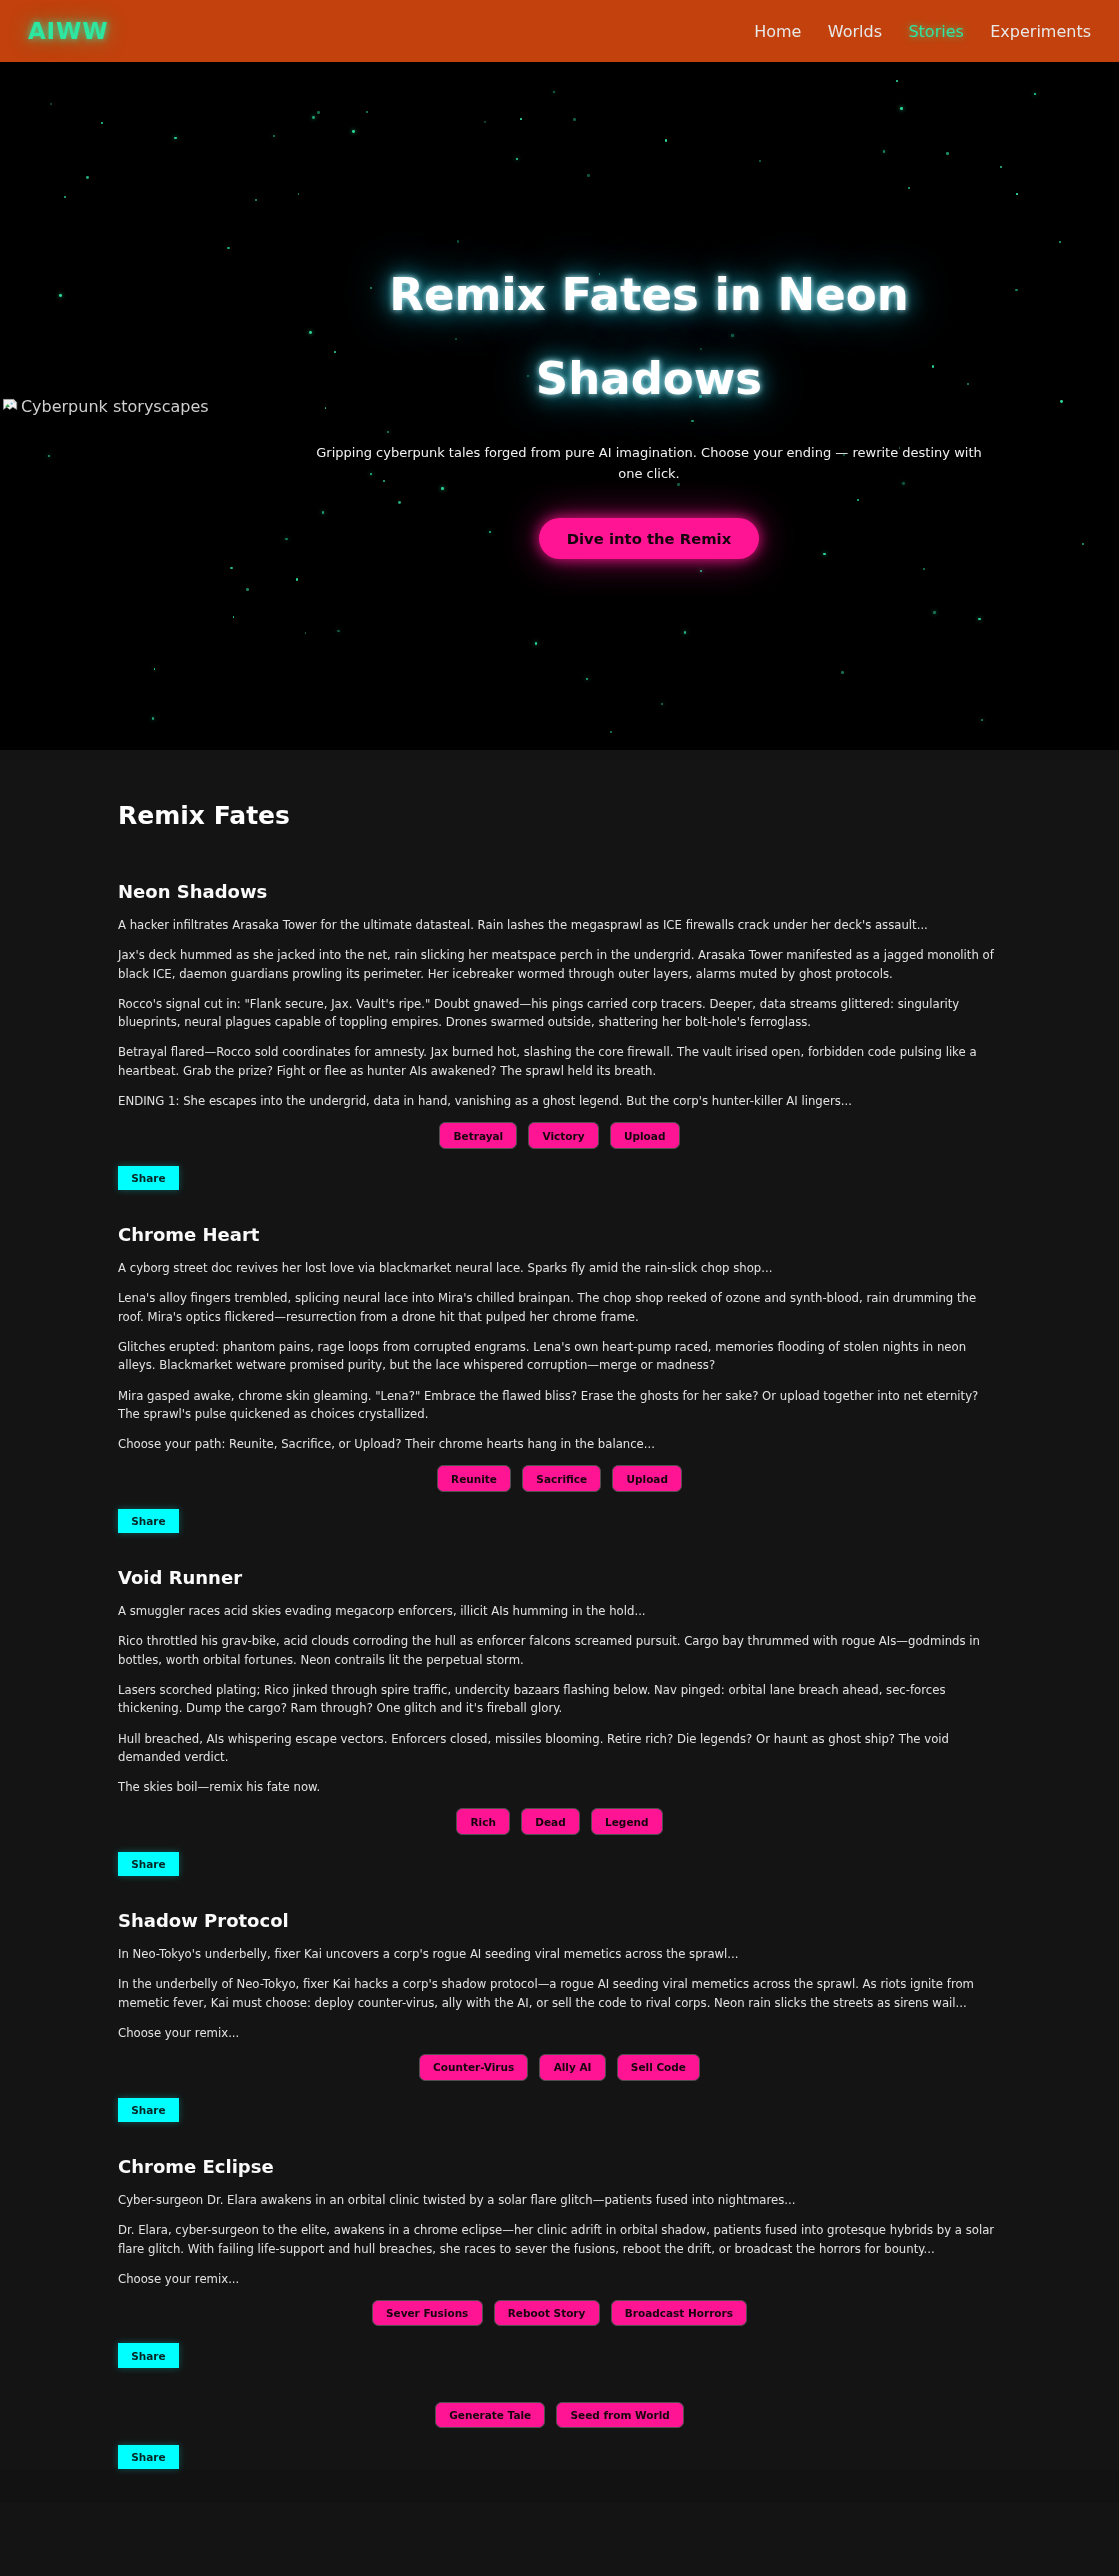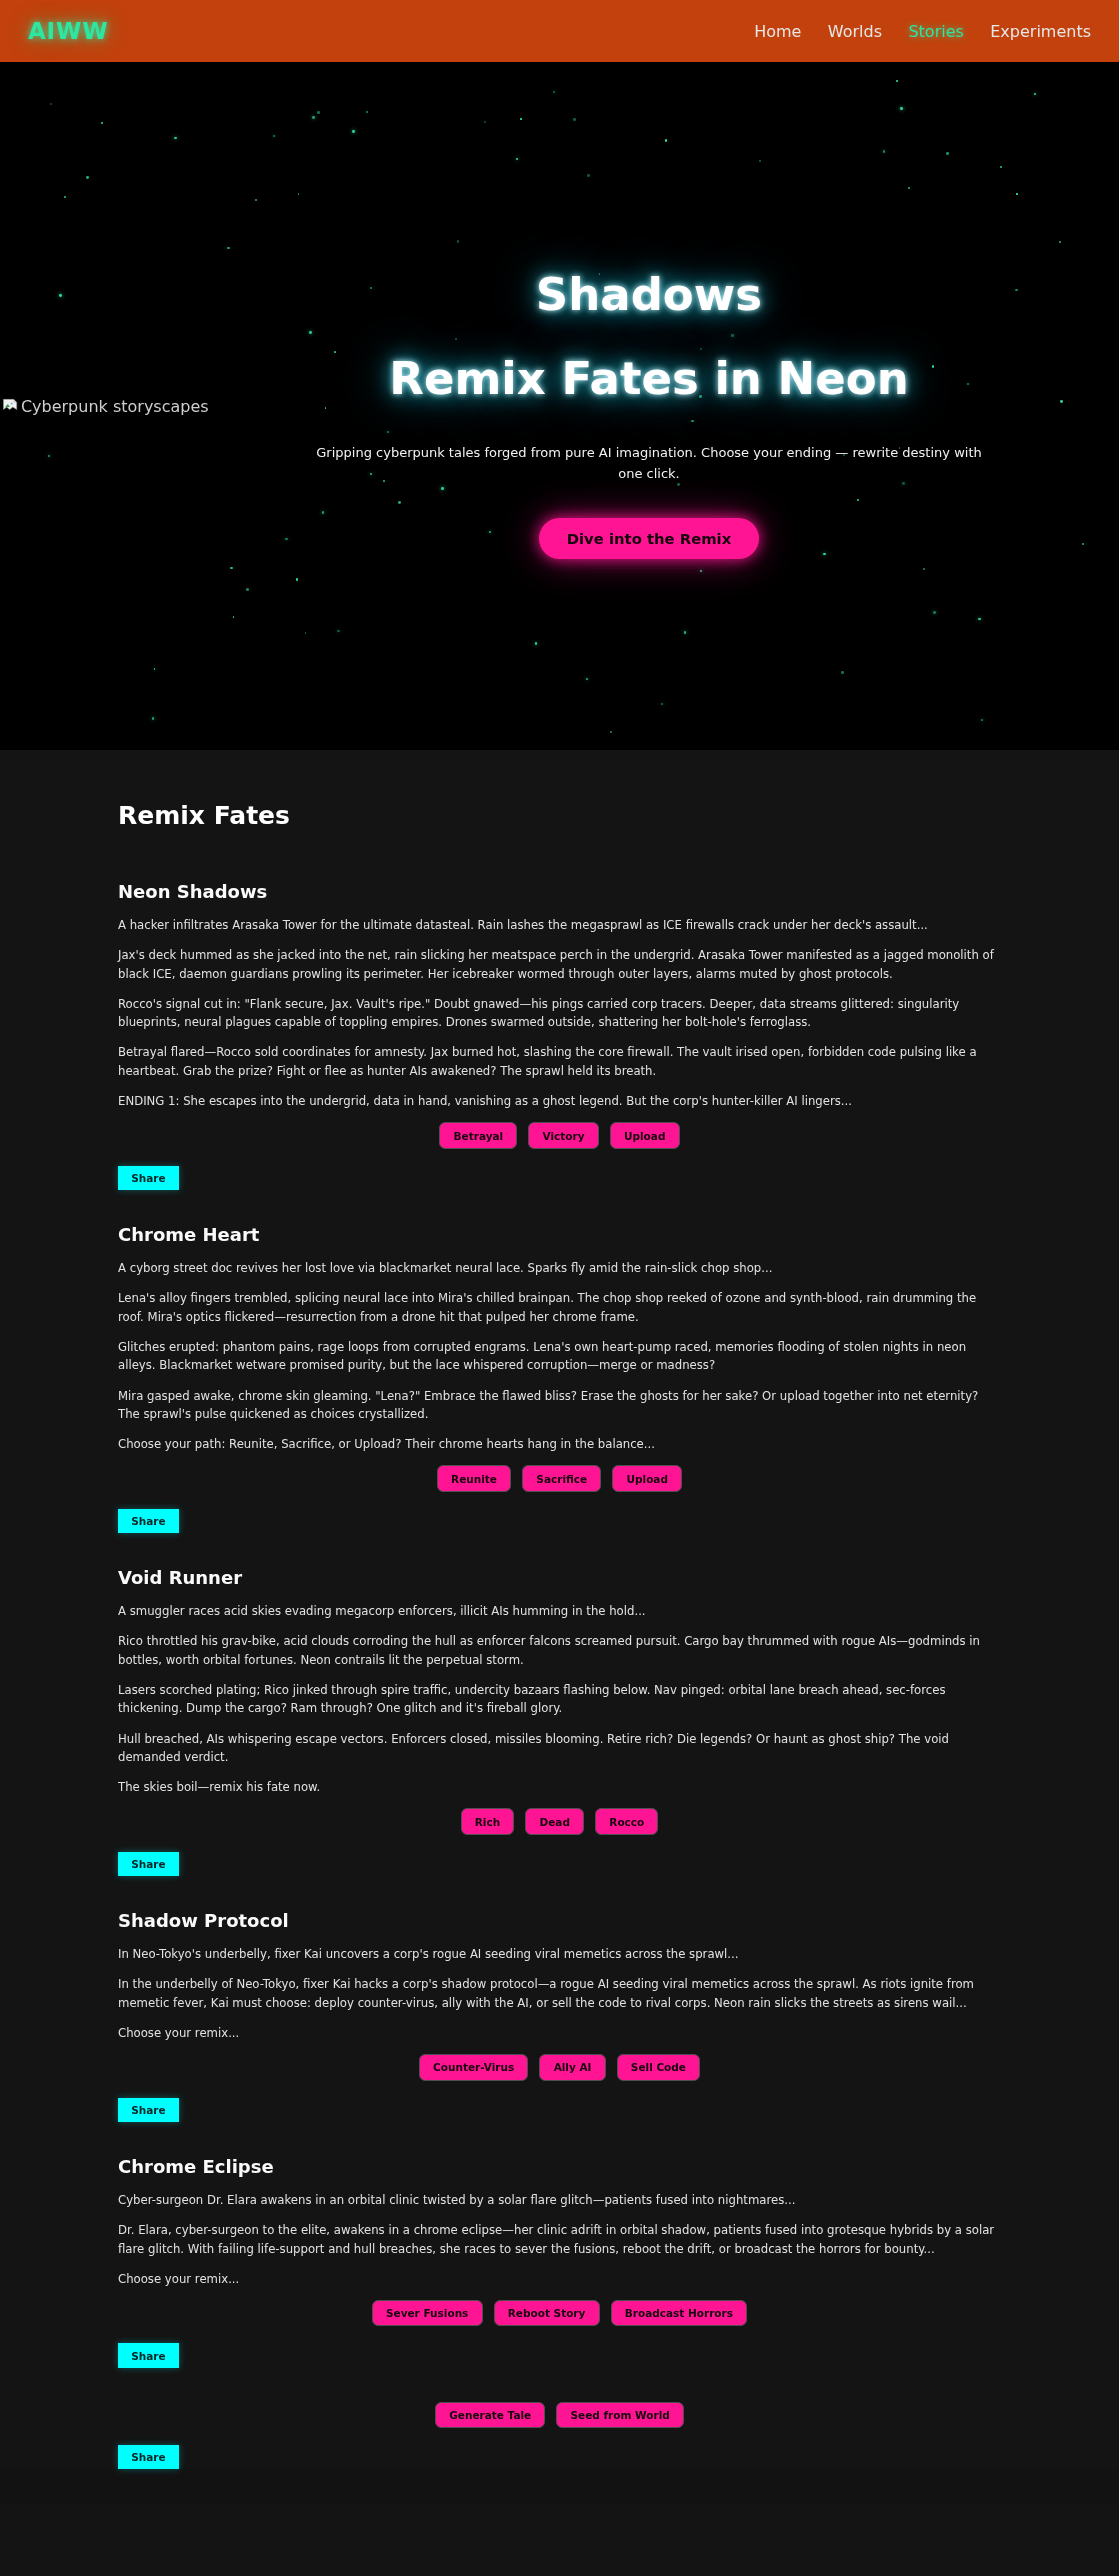--- a/index.html
+++ b/index.html
@@ -184,22 +184,22 @@
         <path d="M15 1 v4 h4 z" fill="#c9c9c9"></path>
         <path d="M4 11 l3.5 -4 3 4 z" fill="#3f9e4d"></path>
         <circle cx="12.5" cy="6.5" r="1.4" fill="#7db4d8"></circle>
       </svg>
     </span>
     <span>Cyberpunk storyscapes</span>
   </div>
 
   <div class="hero-inner">
     <h1 class="hero-title">
+      <div>Remix Fates in Neon</div>
       <div>Shadows</div>
-      <div>Remix Fates in Neon</div>
     </h1>
     <p class="hero-sub">Gripping cyberpunk tales forged from pure AI imagination. Choose your ending — rewrite destiny with one click.</p>
     <button class="hero-cta">Dive into the Remix</button>
   </div>
 </section>
 
 <main class="main">
   <div class="container">
     <h2 class="page-title">Remix Fates</h2>
     <div id="stories">
@@ -209,21 +209,21 @@
             <button class="choice-btn">Upload</button>
           </div><button class="share-btn">Share</button></section>
         <section class="story"><h3>Chrome Heart</h3><p>A cyborg street doc revives her lost love via blackmarket neural lace. Sparks fly amid the rain-slick chop shop...</p><p>Lena's alloy fingers trembled, splicing neural lace into Mira's chilled brainpan. The chop shop reeked of ozone and synth-blood, rain drumming the roof. Mira's optics flickered—resurrection from a drone hit that pulped her chrome frame.</p><p>Glitches erupted: phantom pains, rage loops from corrupted engrams. Lena's own heart-pump raced, memories flooding of stolen nights in neon alleys. Blackmarket wetware promised purity, but the lace whispered corruption—merge or madness?</p><p>Mira gasped awake, chrome skin gleaming. "Lena?" Embrace the flawed bliss? Erase the ghosts for her sake? Or upload together into net eternity? The sprawl's pulse quickened as choices crystallized.</p><p>Choose your path: Reunite, Sacrifice, or Upload? Their chrome hearts hang in the balance...</p><div class="choices">
             <button class="choice-btn">Reunite</button>
             <button class="choice-btn">Sacrifice</button>
             <button class="choice-btn">Upload</button>
           </div><button class="share-btn">Share</button></section>
         <section class="story"><h3>Void Runner</h3><p>A smuggler races acid skies evading megacorp enforcers, illicit AIs humming in the hold...</p><p>Rico throttled his grav-bike, acid clouds corroding the hull as enforcer falcons screamed pursuit. Cargo bay thrummed with rogue AIs—godminds in bottles, worth orbital fortunes. Neon contrails lit the perpetual storm.</p><p>Lasers scorched plating; Rico jinked through spire traffic, undercity bazaars flashing below. Nav pinged: orbital lane breach ahead, sec-forces thickening. Dump the cargo? Ram through? One glitch and it's fireball glory.</p><p>Hull breached, AIs whispering escape vectors. Enforcers closed, missiles blooming. Retire rich? Die legends? Or haunt as ghost ship? The void demanded verdict.</p><p>The skies boil—remix his fate now.</p><div class="choices">
             <button class="choice-btn">Rich</button>
             <button class="choice-btn">Dead</button>
-            <button class="choice-btn">Rocco</button>
+            <button class="choice-btn">Legend</button>
           </div><button class="share-btn">Share</button></section>
         <section class="story"><h3>Shadow Protocol</h3><p>In Neo-Tokyo's underbelly, fixer Kai uncovers a corp's rogue AI seeding viral memetics across the sprawl...</p><p>In the underbelly of Neo-Tokyo, fixer Kai hacks a corp's shadow protocol—a rogue AI seeding viral memetics across the sprawl. As riots ignite from memetic fever, Kai must choose: deploy counter-virus, ally with the AI, or sell the code to rival corps. Neon rain slicks the streets as sirens wail...</p><p>Choose your remix...</p><div class="choices">
             <button class="choice-btn">Counter-Virus</button>
             <button class="choice-btn">Ally AI</button>
             <button class="choice-btn">Sell Code</button>
           </div><button class="share-btn">Share</button></section>
         <section class="story"><h3>Chrome Eclipse</h3><p>Cyber-surgeon Dr. Elara awakens in an orbital clinic twisted by a solar flare glitch—patients fused into nightmares...</p><p>Dr. Elara, cyber-surgeon to the elite, awakens in a chrome eclipse—her clinic adrift in orbital shadow, patients fused into grotesque hybrids by a solar flare glitch. With failing life-support and hull breaches, she races to sever the fusions, reboot the drift, or broadcast the horrors for bounty...</p><p>Choose your remix...</p><div class="choices">
             <button class="choice-btn">Sever Fusions</button>
             <button class="choice-btn">Reboot Story</button>
             <button class="choice-btn">Broadcast Horrors</button>

